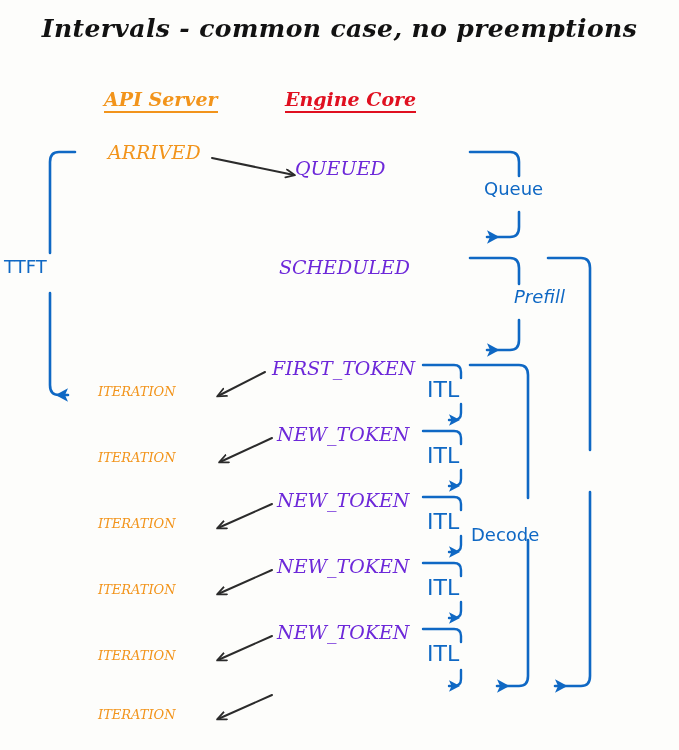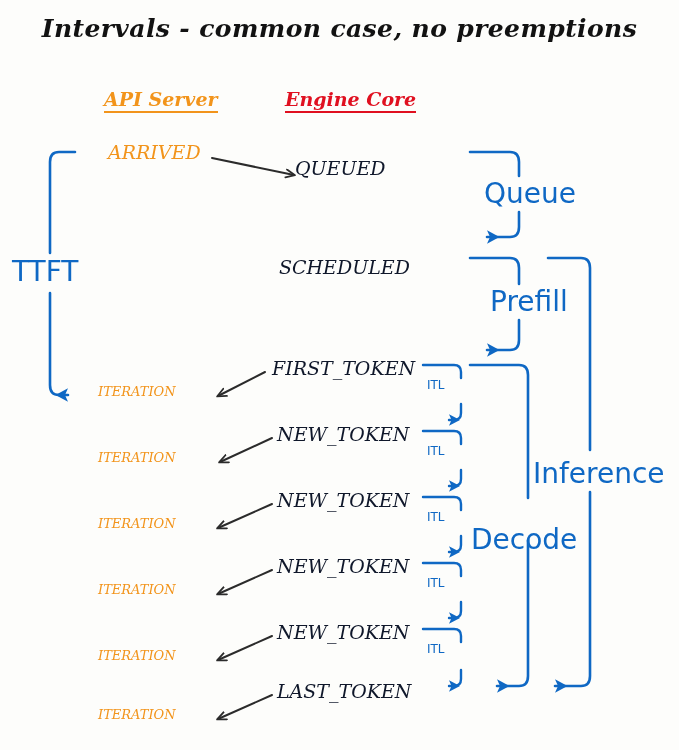--- a/index.html
+++ b/index.html
@@ -46,32 +46,32 @@
 
   
   .state {
     font-family: "DejaVu Serif", serif;
     font-style: italic;
     font-size: 19px;
     white-space: nowrap;
     line-height: 1;
   }
   .state.api    { color: #F2941B; }
-  .state.engine { color: #0f172a; }
+  .state.engine { color: #6d28d9; }
   .state.small  { font-size: 13px; }
 
   
   .blue-label {
     font-family: "DejaVu Sans", sans-serif;
-    font-size: 28px;
+    font-size: 18px;
     color: #0F68C4;
     white-space: nowrap;
     line-height: 1;
   }
-  .blue-label.sm { font-size: 12px; }
+  .blue-label.sm { font-size: 22px; }
 
   svg { position: absolute; left: 0; top: 0; overflow: visible; }
 </style>
 </head>
 <body>
 
 <div id="stage">
 
   <div class="abs" id="title">Intervals - common case, no preemptions</div>
 
@@ -170,27 +170,25 @@
   <div class="abs state api small" style="left:98px; top:649px;">ITERATION</div>
   <div class="abs state api small" style="left:98px; top:708px;">ITERATION</div>
 
   <div class="abs state engine" style="left:295px; top:159px;">QUEUED</div>
   <div class="abs state engine" style="left:272px; top:359px;">FIRST_TOKEN</div>
   <div class="abs state engine" style="left:279px; top:258px;">SCHEDULED</div>
   <div class="abs state engine" style="left:277px; top:425px;">NEW_TOKEN</div>
   <div class="abs state engine" style="left:277px; top:491px;">NEW_TOKEN</div>
   <div class="abs state engine" style="left:277px; top:557px;">NEW_TOKEN</div>
   <div class="abs state engine" style="left:277px; top:623px;">NEW_TOKEN</div>
-  <div class="abs state engine" style="left:277px; top:682px;">LAST_TOKEN</div>
 
-  <div class="abs blue-label" style="left:12px; top:258px;">TTFT</div>
+  <div class="abs blue-label" style="left:4px; top:258px;">TTFT</div>
   <div class="abs blue-label" style="left:484px; top:180px;">Queue</div>
-  <div class="abs blue-label" style="left:490px; top:288px;">Prefill</div>
+  <div class="abs blue-label" style="left:514px; top:288px;font-style:italic;">Prefill</div>
   <div class="abs blue-label" style="left:471px; top:510px;margin-top:16px;">Decode</div>
-  <div class="abs blue-label" style="left:533px; top:460px;">Inference</div>
 
   <div class="abs blue-label sm" style="left:427px; top:379px;">ITL</div>
   <div class="abs blue-label sm" style="left:427px; top:445px;">ITL</div>
   <div class="abs blue-label sm" style="left:427px; top:511px;">ITL</div>
   <div class="abs blue-label sm" style="left:427px; top:577px;">ITL</div>
   <div class="abs blue-label sm" style="left:427px; top:643px;">ITL</div>
 
 </div>
 
 </body></html>

